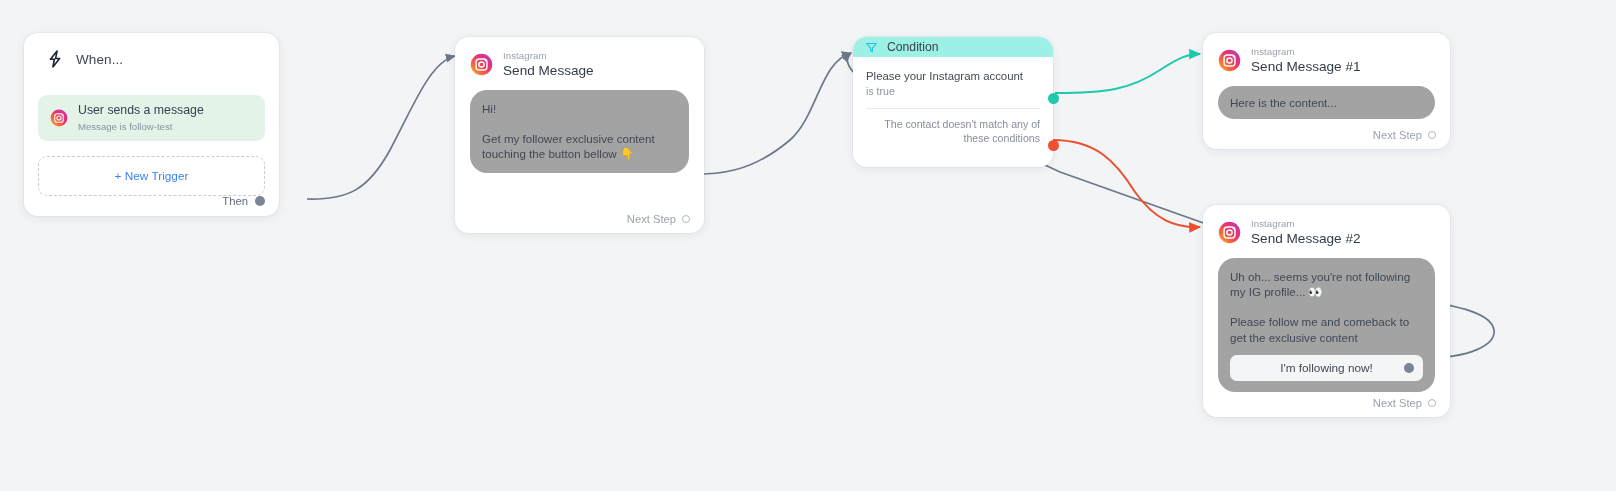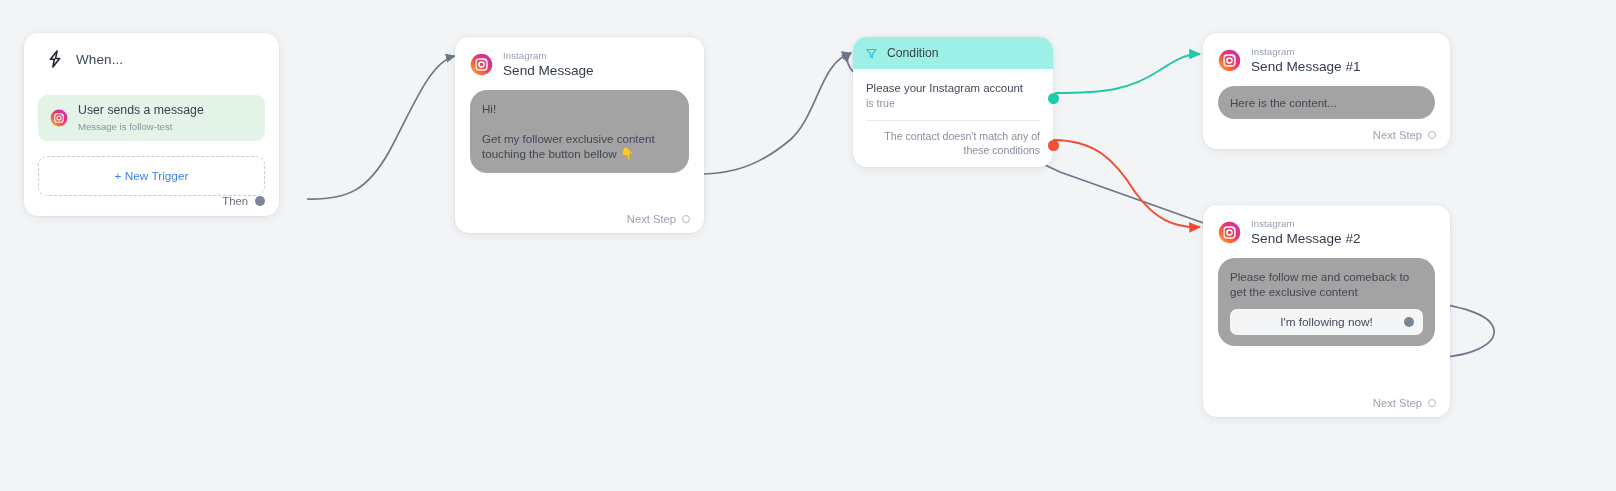--- a/index.html
+++ b/index.html
@@ -197,21 +197,21 @@
   
   #node-condition {
     left: 853px; top: 37px;
     width: 200px; height: 130px;
     padding: 0;
     overflow: visible;
   }
   .cond-head {
     background: #9df0e5;
     border-radius: 14px 14px 0 0;
-    height: 32px;
+    height: 20px;
     display: flex;
     align-items: center;
     gap: 9px;
     padding-left: 12px;
   }
   .cond-head-label {
     font-size: 12.2px;
     color: #39424f;
   }
   .filter-icon { width: 13px; height: 13px; display:block; }
@@ -400,20 +400,21 @@
           <circle cx="16.1" cy="7.9" r=".95" fill="#fff"></circle>
         </svg>
       </span>
       <span class="ig-head-texts">
         <span class="ig-brand" style="display:block">Instagram</span>
         <span class="ig-title" style="display:block">Send Message #2</span>
       </span>
     </div>
 
     <div class="msg-bubble">
+      <div class="msg-text">Uh oh... seems you're not following my IG profile... 👀</div>
       <div class="msg-text">Please follow me and comeback to get the exclusive content</div>
       <div class="msg-button" id="btn-following-now">
         <span>I'm following now!</span>
         <span class="port-dot"></span>
       </div>
     </div>
 
     <div class="next-step">
       <span>Next Step</span>
       <span class="next-dot-open"></span>

